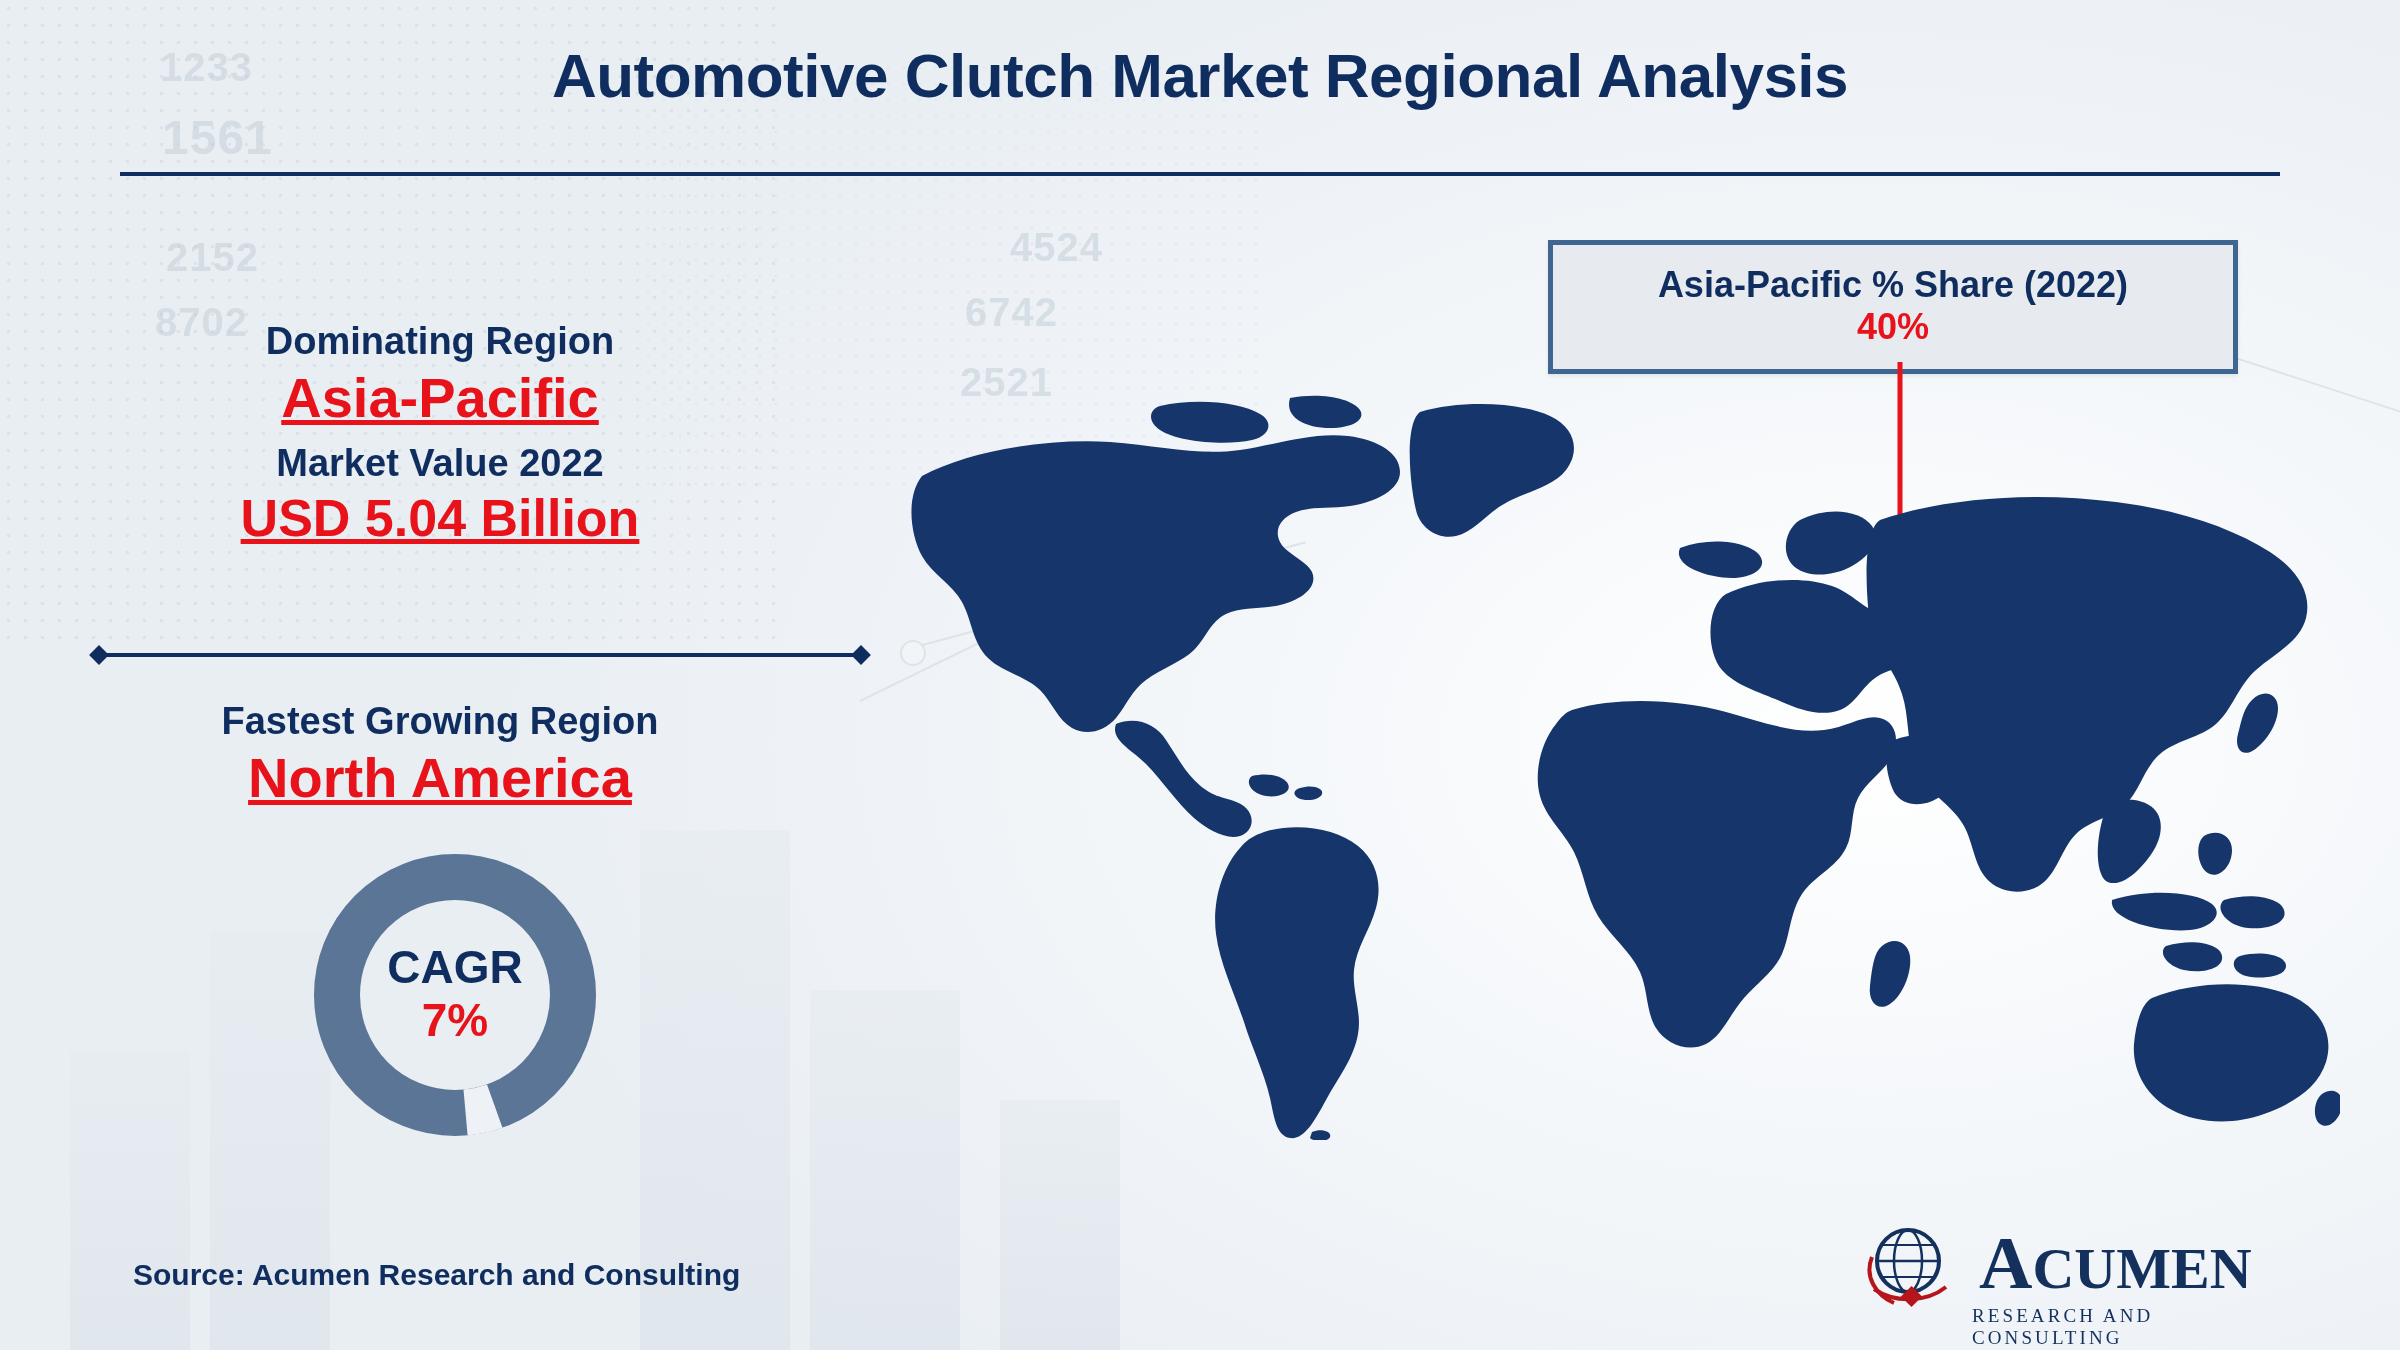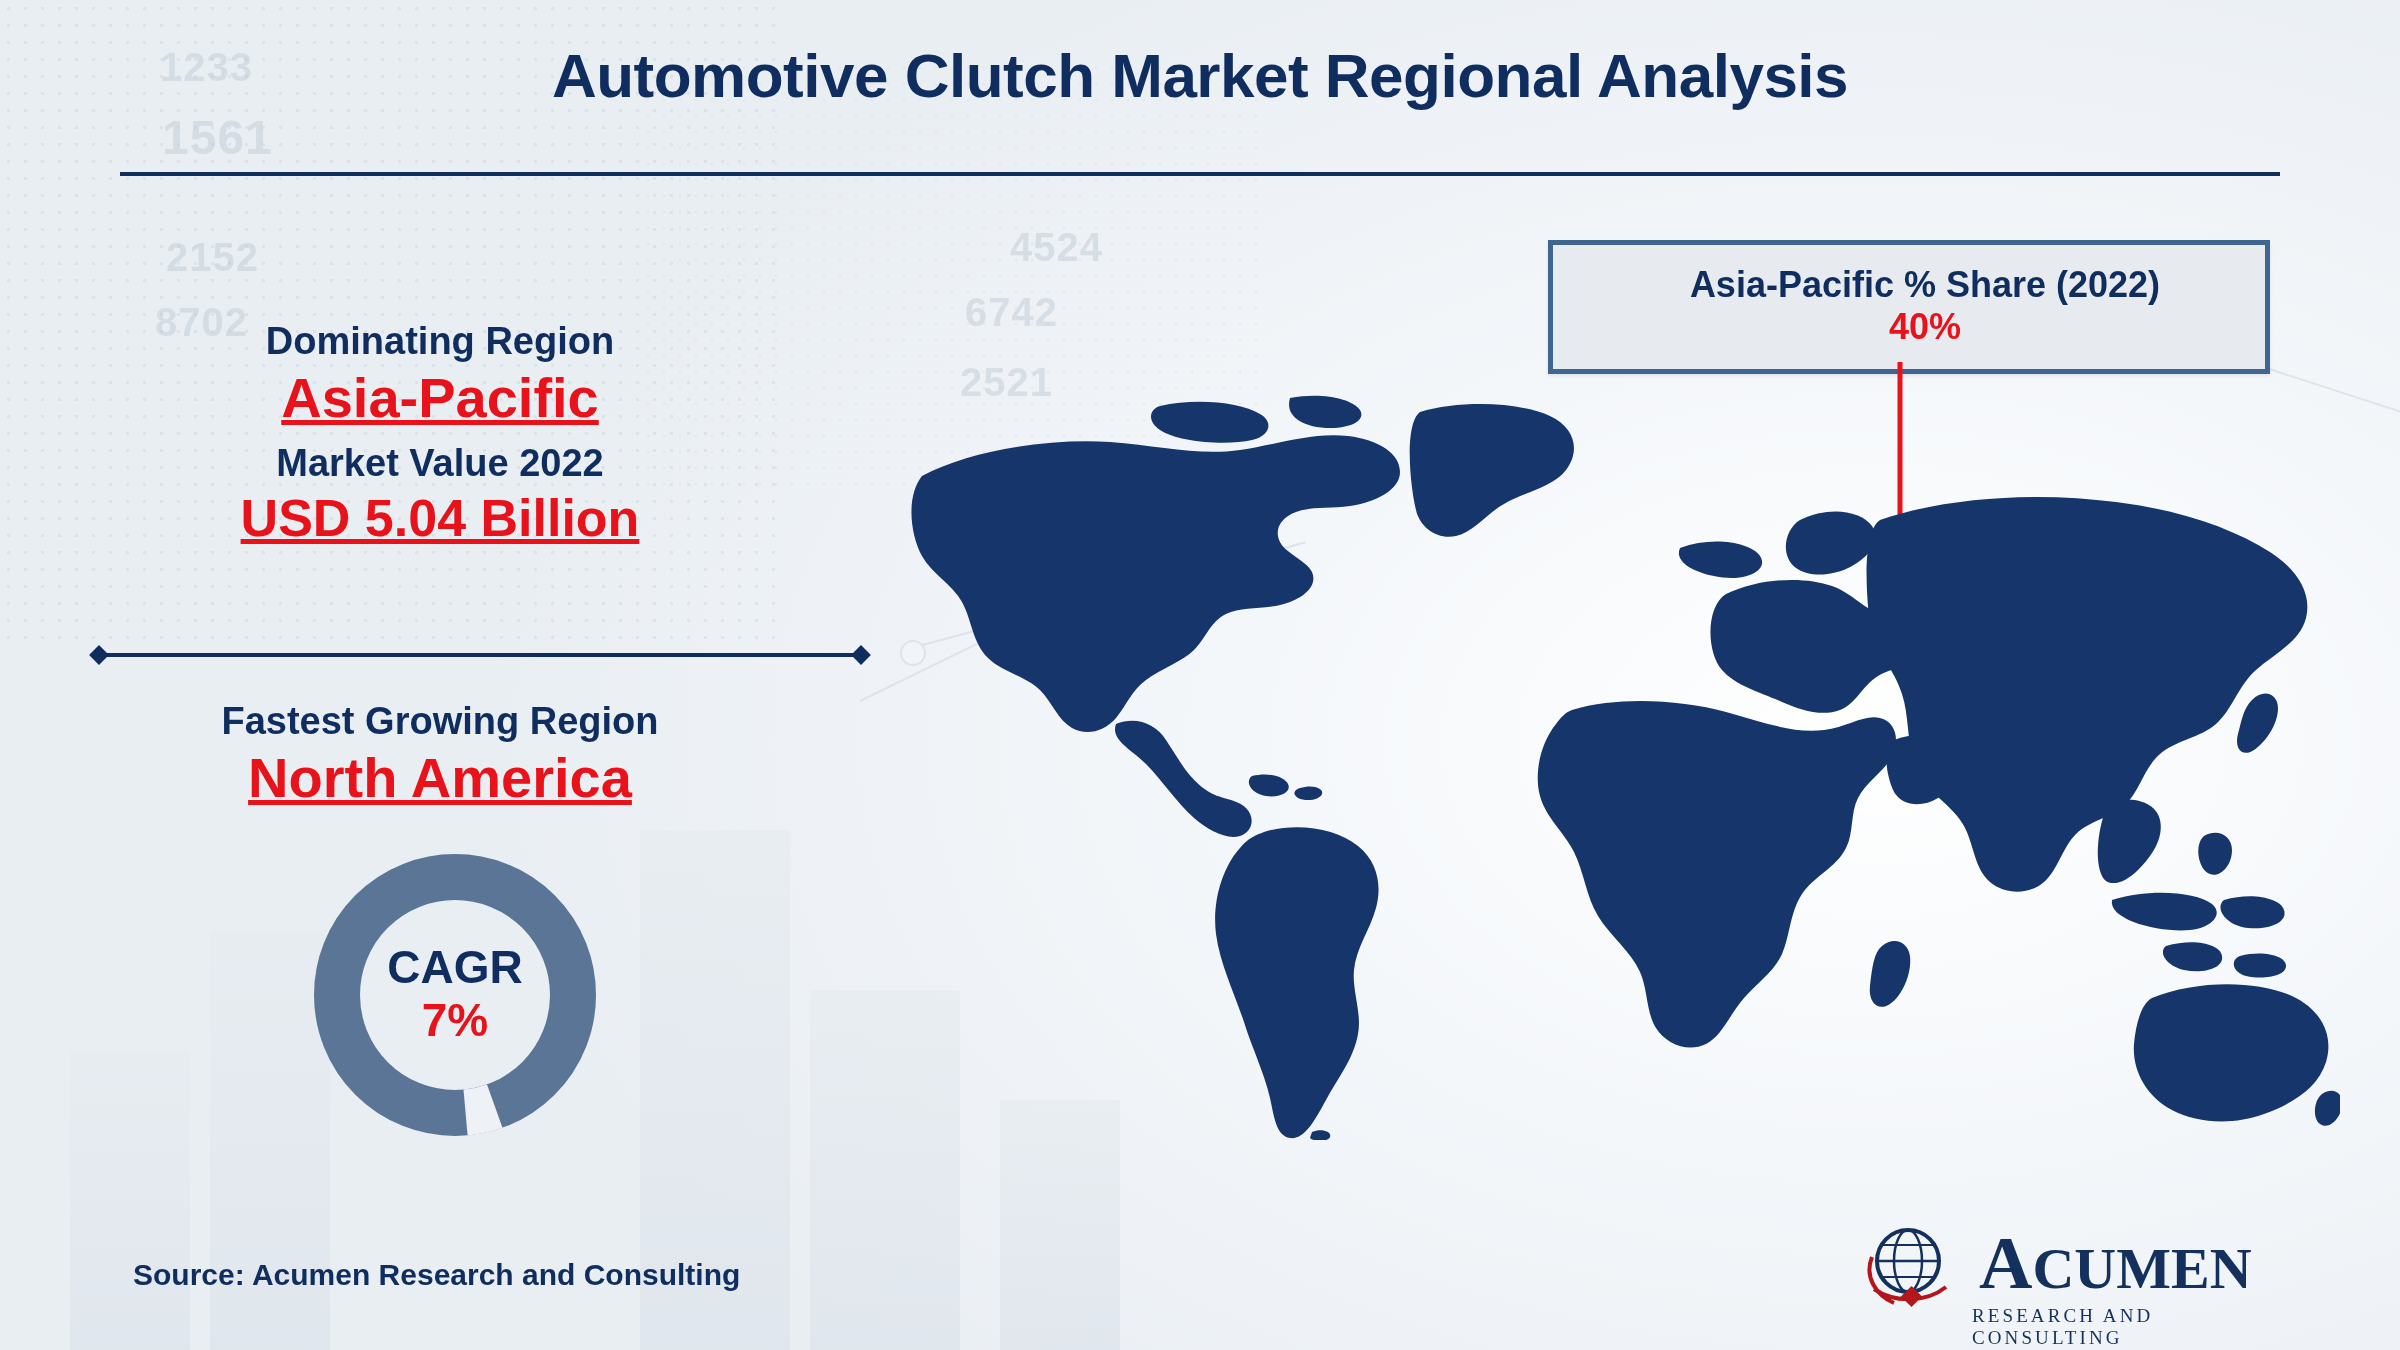--- a/index.html
+++ b/index.html
@@ -65,21 +65,20 @@
   .donut-text{position:absolute;left:0;top:0;width:300px;height:300px;display:flex;flex-direction:column;align-items:center;justify-content:center;}
   .donut-label{color:#0f2d5e;font-size:46px;font-weight:700;line-height:1.1;}
   .donut-value{color:#e8131a;font-size:46px;font-weight:700;line-height:1.2;}
 
   
   .callout{
     position:absolute;left:1548px;top:240px;width:680px;height:124px;
     background:#e7eaee;border:5px solid #3f6690;
     display:flex;flex-direction:column;align-items:center;justify-content:center;
     box-shadow:0 2px 4px rgba(0,0,0,.08);
-    padding-left:32px;
   }
   .callout-title{color:#0f2d5e;font-size:36px;font-weight:700;line-height:1.1;}
   .callout-value{color:#e8131a;font-size:36px;font-weight:700;line-height:1.25;}
 
   
   .map{position:absolute;left:860px;top:380px;width:1480px;height:760px;}
   .map svg{display:block;width:1480px;height:760px;}
 
   
   .source{position:absolute;left:133px;top:1258px;color:#0f2d5e;font-size:30px;font-weight:700;}

